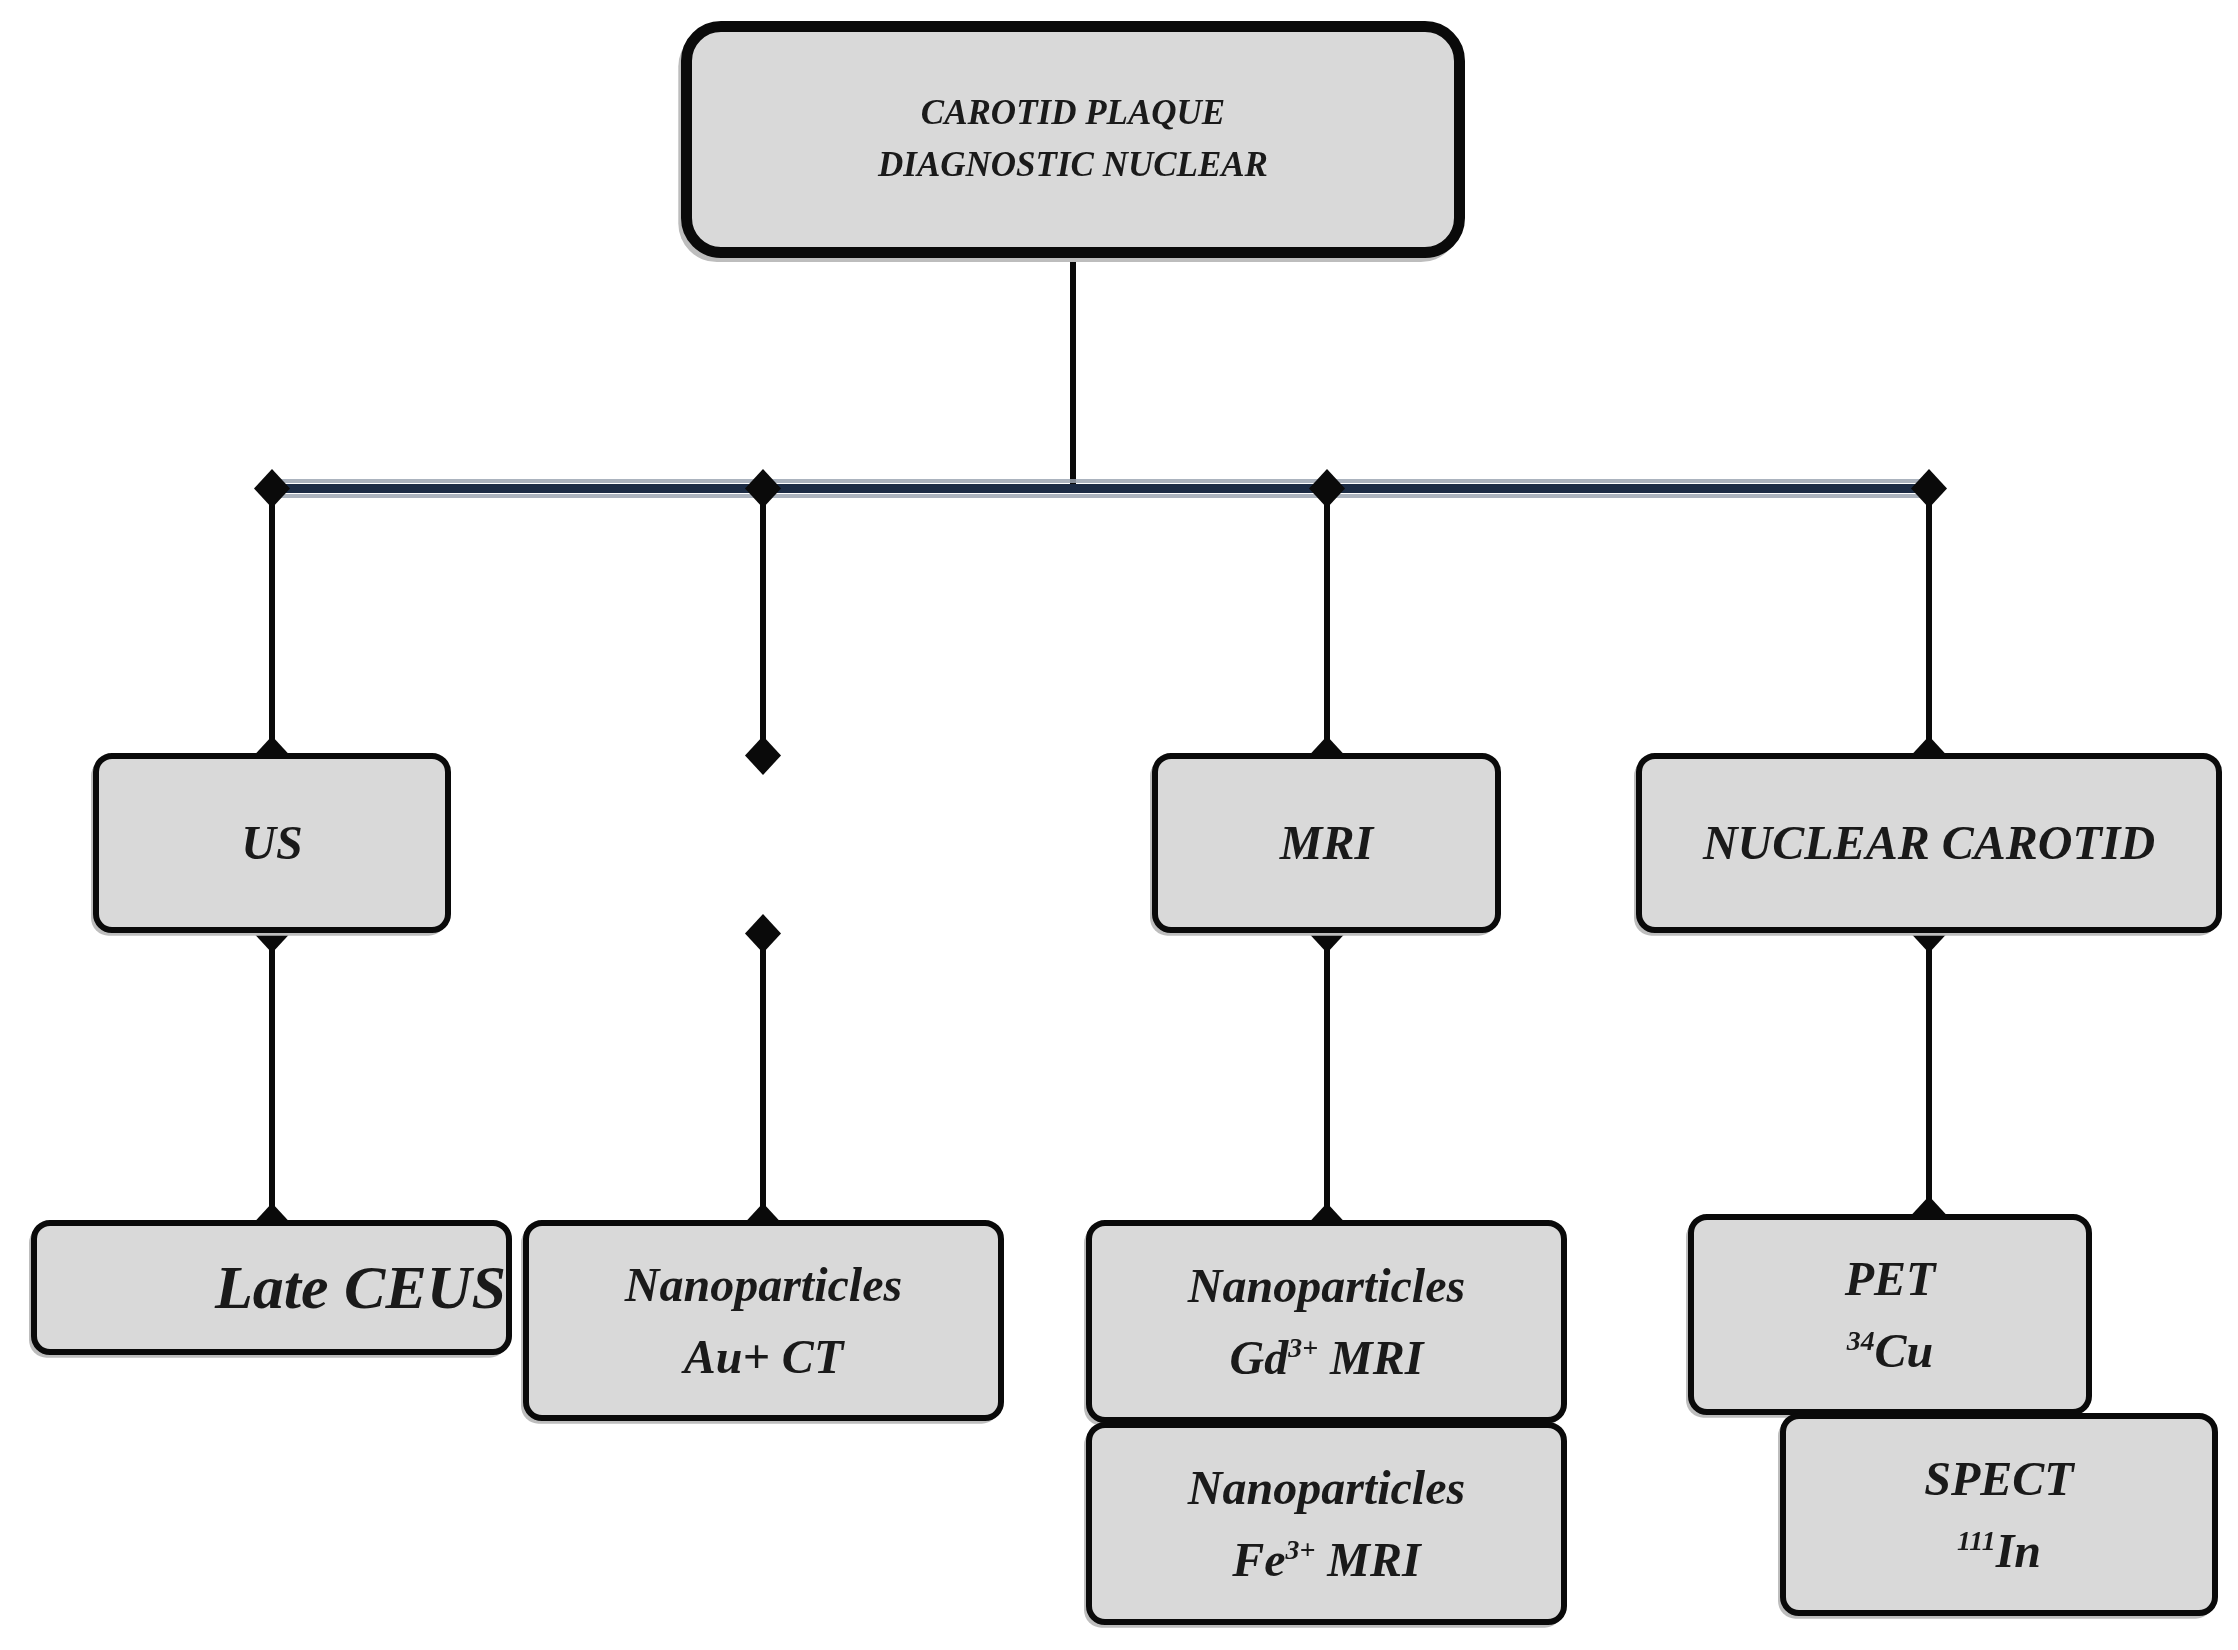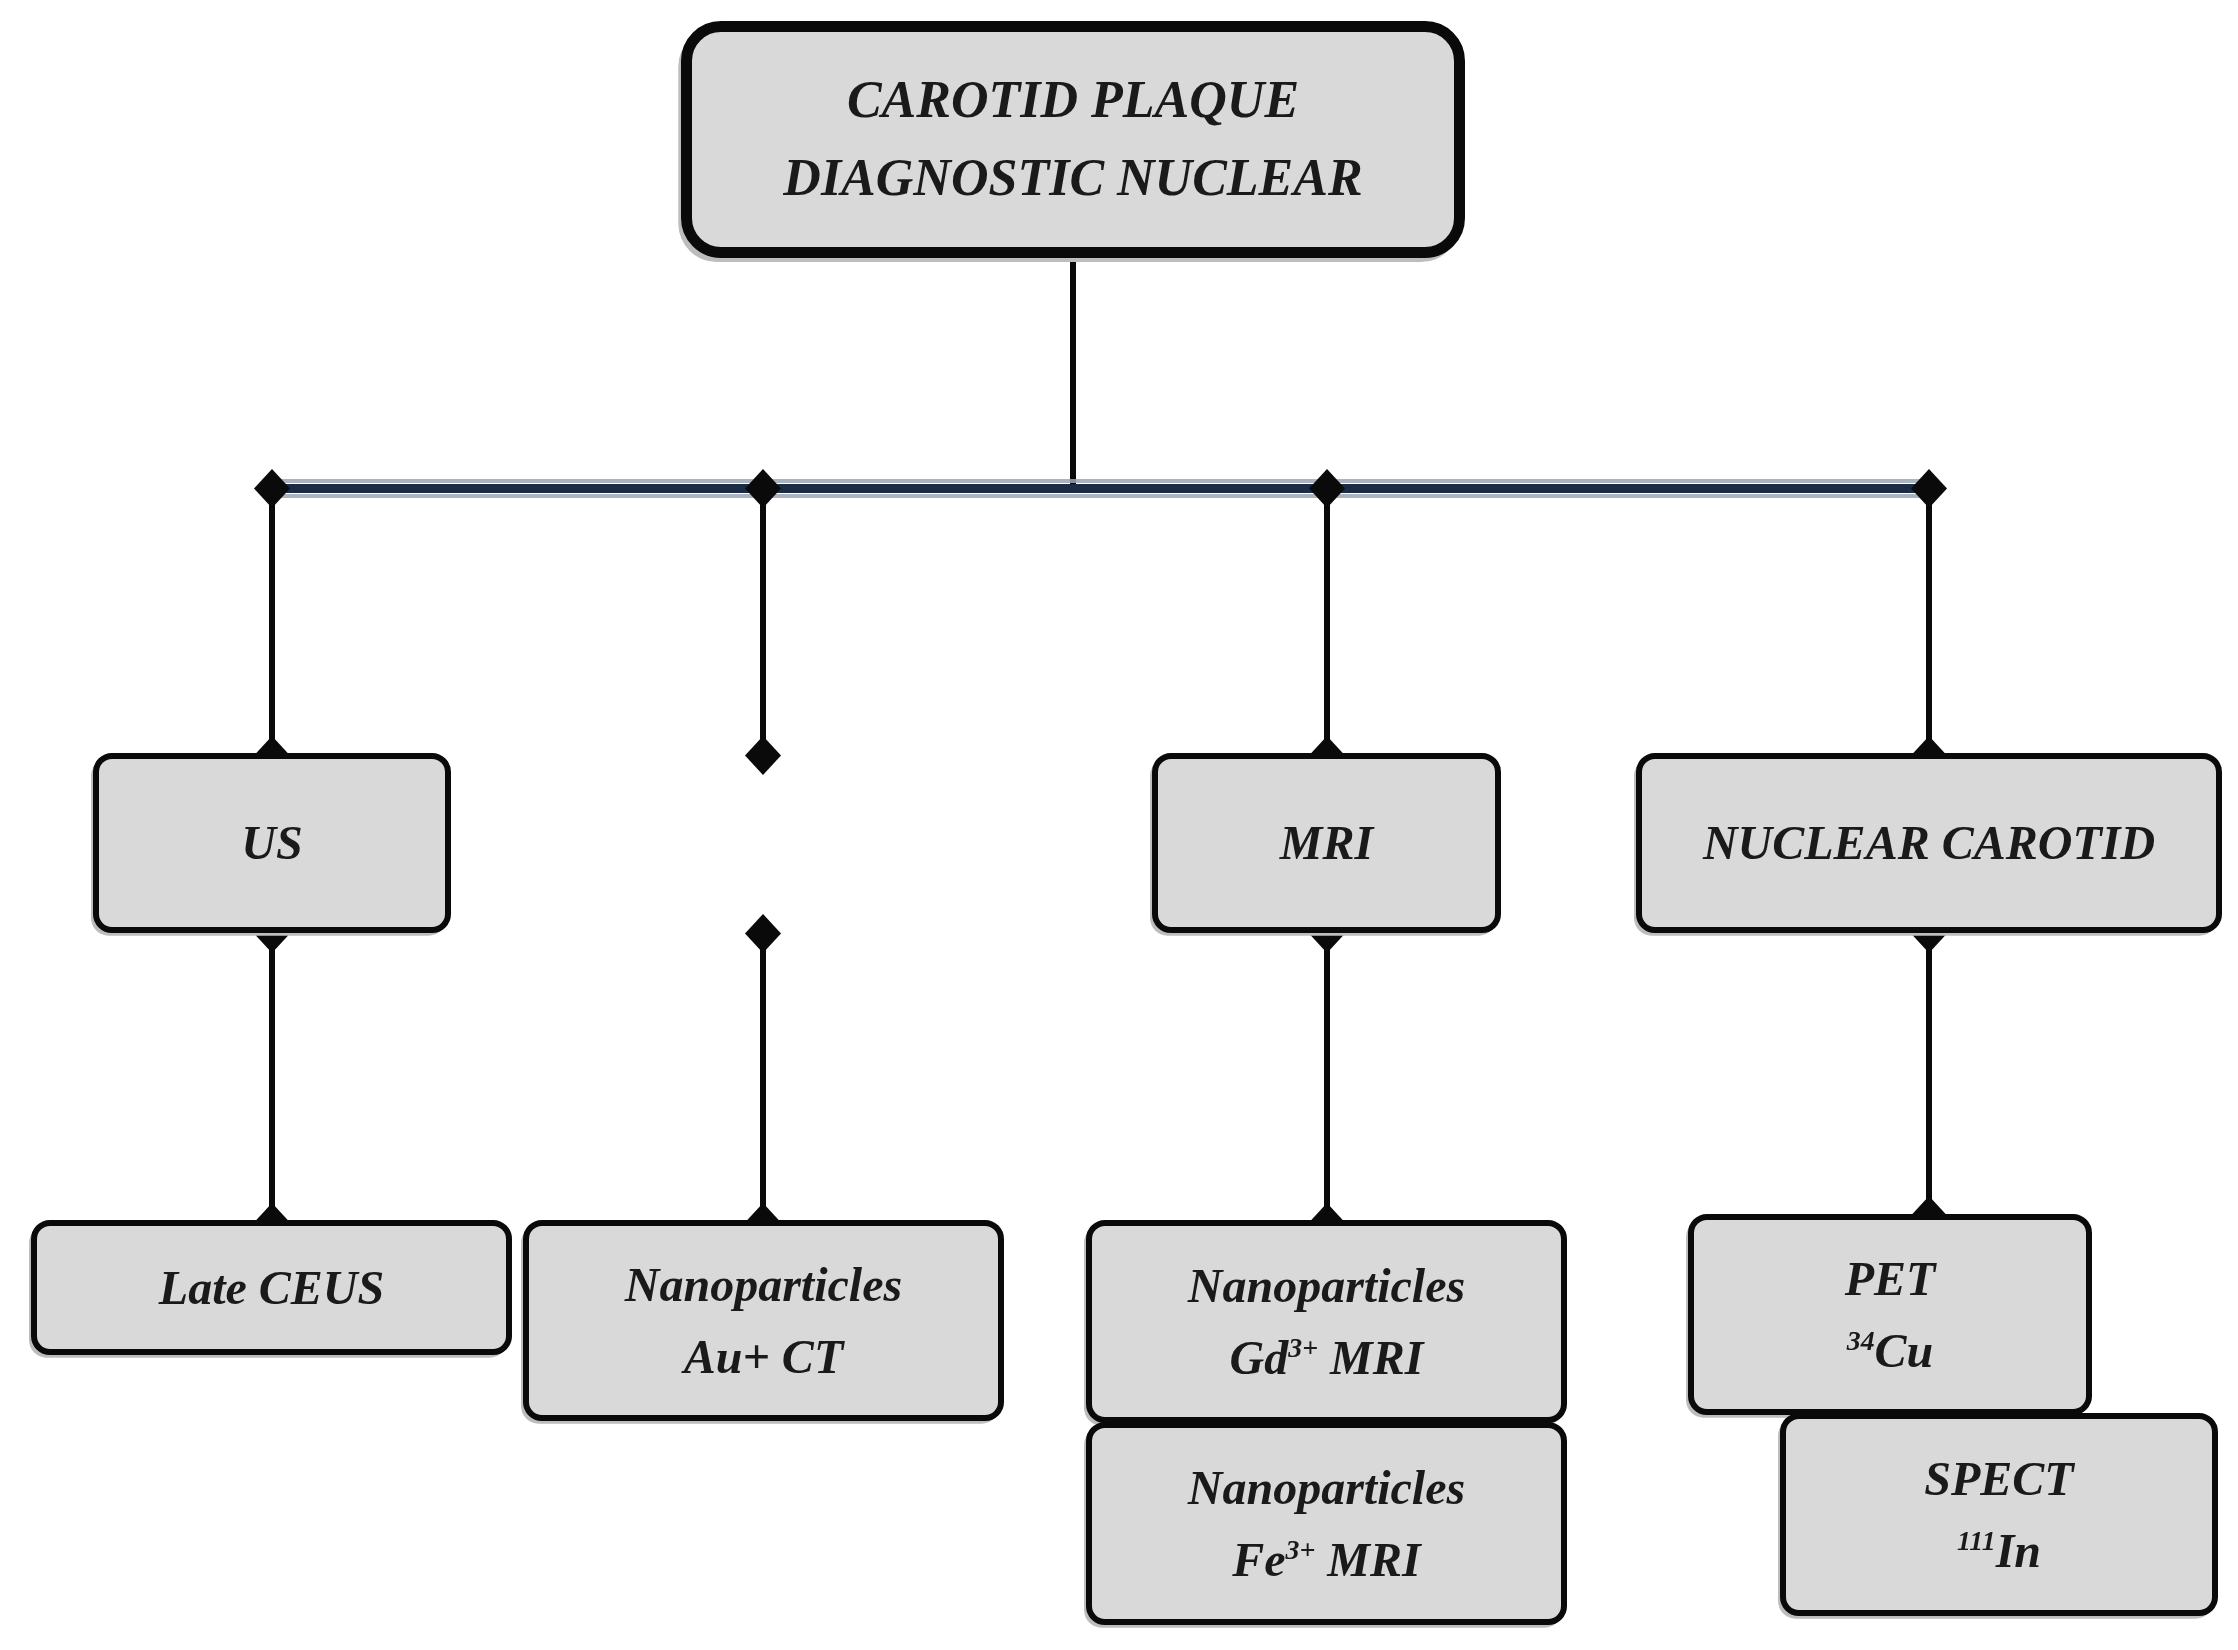--- a/index.html
+++ b/index.html
@@ -38,24 +38,24 @@
     border:6.9px solid var(--box_border);
     border-radius:19px;
     display:flex;flex-direction:column;align-items:center;justify-content:center;
     text-align:center;
     font-size:48px;line-height:1.5;
     box-shadow:-3.4px 4.1px 0 -1.4px var(--box_shadow);
     z-index:2;
   }
   .box.root{
     border-width:11px;border-radius:40px;
-    font-size:52px;
+    font-size:35px;
     box-shadow:-4.1px 5.5px 0 -1.4px var(--box_shadow);
   }
-  .box.single{font-size:48px;}
+  .box.single{font-size:62px;align-items:flex-end;}
   .ln{display:block;white-space:pre-wrap;}
   sup{font-size:0.58em;vertical-align:super;line-height:0;}
 </style>
 </head>
 <body>
 
 <div class="canvas">
 
   <div class="vl" style="left:1070px;top:256px;height:234px"></div>
 

